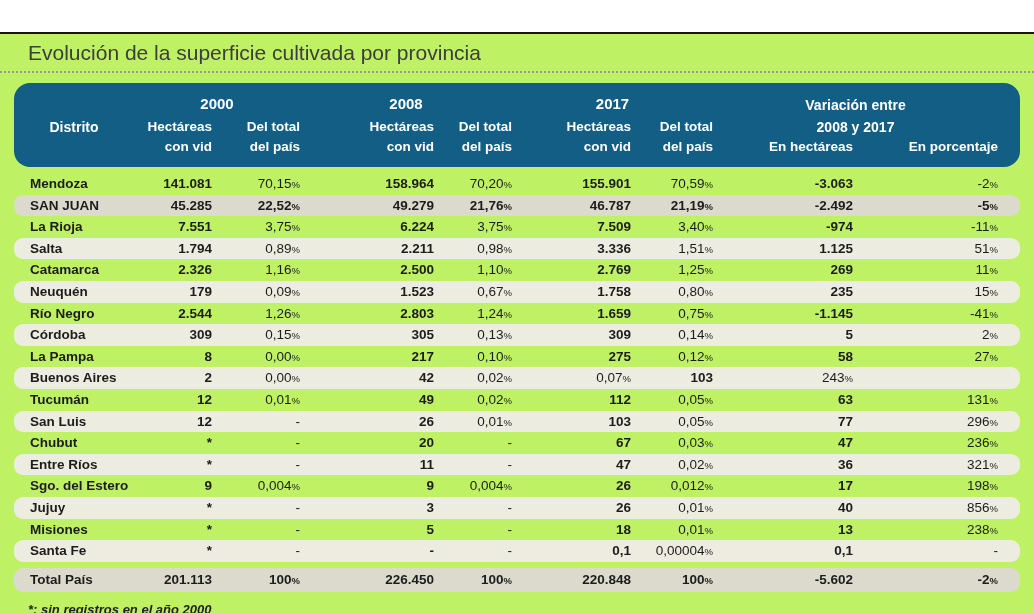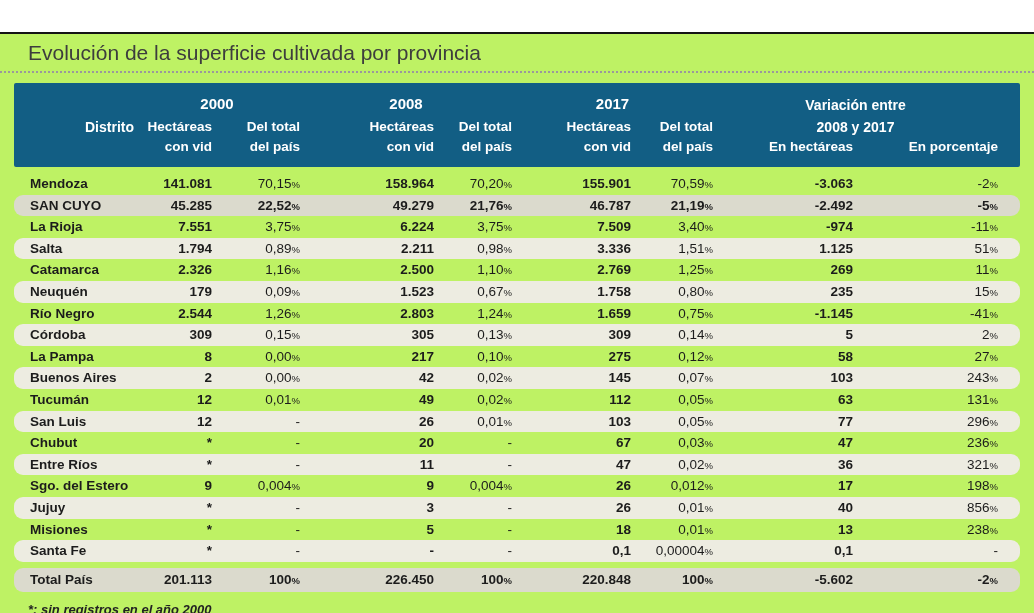--- a/index.html
+++ b/index.html
@@ -5,30 +5,30 @@
   html,body{margin:0;padding:0;background:#ffffff;}
   .page{
     width:1034px;height:613px;position:relative;overflow:hidden;background:#bef264;
     font-family:"Liberation Sans",sans-serif;color:#1c1c1c;margin-top:32px;
   }
   .topline{border-top:2px solid #151515;width:1034px;}
   .title{font-size:21px;font-weight:400;color:#3d3d3d;margin:7px 0 6px 28px;line-height:24px;}
   .dotted{border-top:2px dotted #9a9a9a;width:1034px;height:0;}
   .tablewrap{margin:10px 14px 0 14px;width:1006px;}
   .thead{
-    background:#125e84;border-radius:2px;color:#fff;height:84px;box-sizing:border-box;
+    background:#125e84;border-radius:16px;color:#fff;height:84px;box-sizing:border-box;
     display:grid;grid-template-columns:120px 78px 88px 134px 78px 119px 82px 140px 145px;
     grid-template-rows:26px 20px 20px;padding:8px 22px 10px 0;font-weight:700;font-size:13.5px;
   }
   .thead div{white-space:nowrap;}
   .hyear{grid-row:1;text-align:center;font-size:15px;line-height:26px;}
   .hy2000{grid-column:2/4}.hy2008{grid-column:4/6}.hy2017{grid-column:6/8}
   .hvar1{grid-row:1;grid-column:8/10;text-align:center;font-size:14px;line-height:28px;}
   .hvar2{grid-row:2;grid-column:8/10;text-align:center;line-height:20px;font-size:14px;}
-  .hdistrito{grid-row:2;grid-column:1;text-align:right;font-size:14px;line-height:20px;}
+  .hdistrito{grid-row:2;grid-column:1;text-align:center;font-size:14px;line-height:20px;}
   .hc{text-align:right;line-height:20px;}
   .r2{grid-row:2}.r3{grid-row:3}
   .col2{grid-column:2}.col3{grid-column:3}.col4{grid-column:4}.col5{grid-column:5}
   .col6{grid-column:6}.col7{grid-column:7}.col8{grid-column:8}.col9{grid-column:9}
   .tbody{margin-top:6px;}
   .trow{
     display:grid;grid-template-columns:120px 78px 88px 134px 78px 119px 82px 140px 145px;
     padding-right:22px;height:21.6px;line-height:21.6px;font-size:13.5px;border-radius:9px;
   }
   .trow .c{text-align:right;white-space:nowrap;}
@@ -88,21 +88,21 @@
           <span class="c b">141.081</span>
           <span class="c">70,15<span class="pct">%</span></span>
           <span class="c b">158.964</span>
           <span class="c">70,20<span class="pct">%</span></span>
           <span class="c b">155.901</span>
           <span class="c">70,59<span class="pct">%</span></span>
           <span class="c b">-3.063</span>
           <span class="c">-2<span class="pct">%</span></span>
         </div>
         <div class="trow highlight">
-          <span class="c c0 b">SAN CUYO</span>
+          <span class="c c0 b">SAN JUAN</span>
           <span class="c b">45.285</span>
           <span class="c">22,52<span class="pct">%</span></span>
           <span class="c b">49.279</span>
           <span class="c">21,76<span class="pct">%</span></span>
           <span class="c b">46.787</span>
           <span class="c">21,19<span class="pct">%</span></span>
           <span class="c b">-2.492</span>
           <span class="c">-5<span class="pct">%</span></span>
         </div>
         <div class="trow">
@@ -181,21 +181,20 @@
           <span class="c">0,12<span class="pct">%</span></span>
           <span class="c b">58</span>
           <span class="c">27<span class="pct">%</span></span>
         </div>
         <div class="trow stripe">
           <span class="c c0">Buenos Aires</span>
           <span class="c b">2</span>
           <span class="c">0,00<span class="pct">%</span></span>
           <span class="c b">42</span>
           <span class="c">0,02<span class="pct">%</span></span>
-          <span class="c b">145</span>
           <span class="c">0,07<span class="pct">%</span></span>
           <span class="c b">103</span>
           <span class="c">243<span class="pct">%</span></span>
         </div>
         <div class="trow">
           <span class="c c0">Tucumán</span>
           <span class="c b">12</span>
           <span class="c">0,01<span class="pct">%</span></span>
           <span class="c b">49</span>
           <span class="c">0,02<span class="pct">%</span></span>

